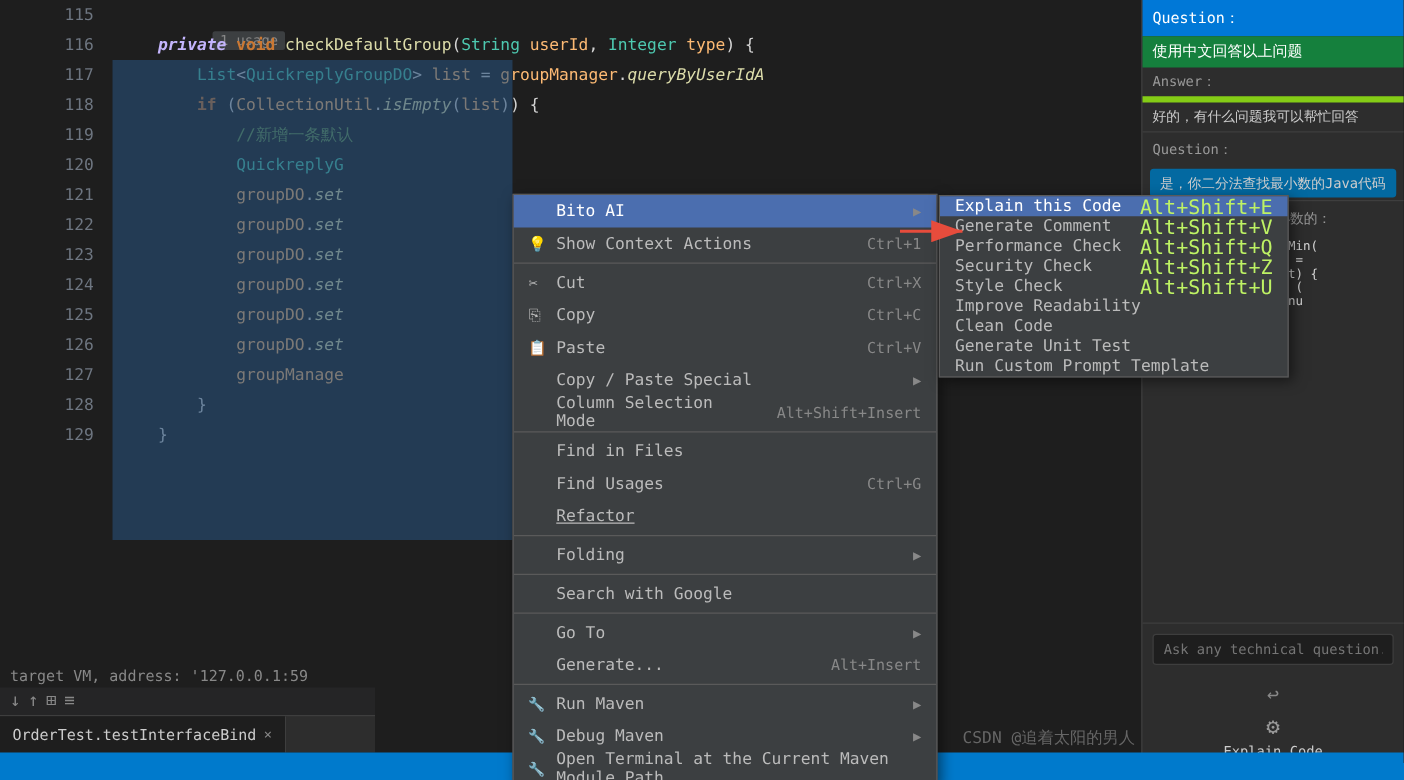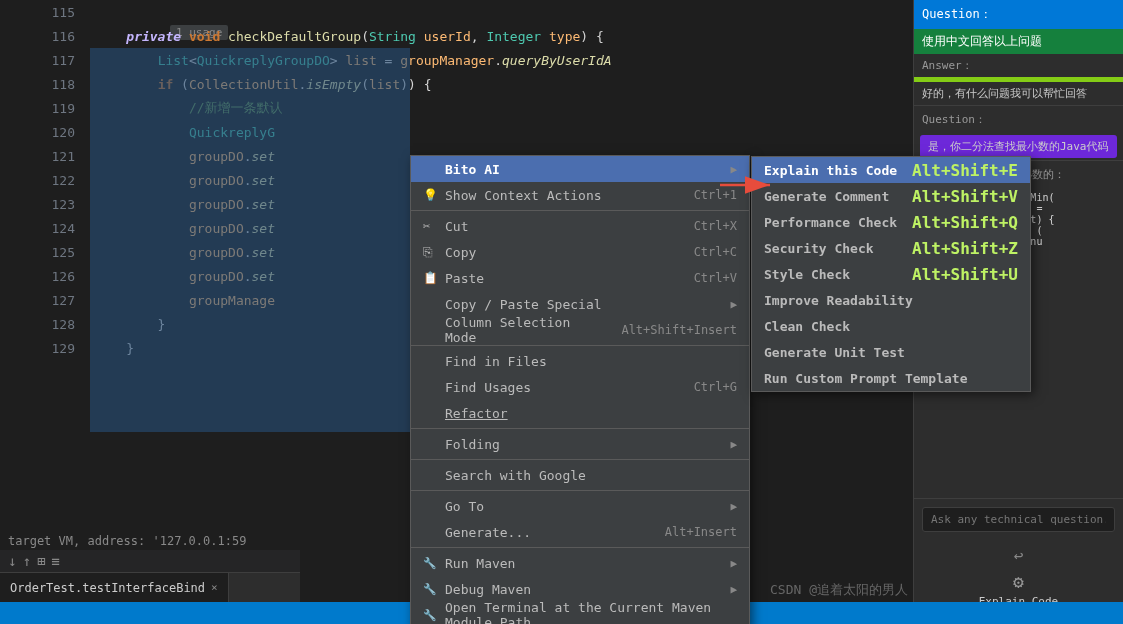--- a/index.html
+++ b/index.html
@@ -101,21 +101,21 @@
     .right-panel-question {
       padding: 6px 8px;
       font-size: 11px;
       color: #999;
     }
 
     .right-panel-question-text {
       padding: 4px 8px;
       font-size: 11px;
       color: #ccc;
-      background: #6d28d9;
+      background: #0369a1;
       margin: 2px 6px;
       border-radius: 3px;
     }
 
     .right-panel-answer2 {
       padding: 6px 8px;
       font-size: 11px;
       color: #999;
       border-top: 1px solid #3e3e3e;
     }
@@ -180,21 +180,21 @@
       align-items: center;
       padding: 4px 12px;
       cursor: pointer;
       position: relative;
       height: 26px;
     }
 
     .menu-item.bito {
       background: #4b6eaf;
       color: white;
-      font-weight: bold;
+      font-weight: normal;
     }
 
     .menu-item-label {
       flex: 1;
       font-size: 13px;
     }
 
     .menu-shortcut {
       color: #888;
       font-size: 12px;
@@ -232,21 +232,21 @@
       font-size: 13px;
       color: #bbb;
       z-index: 101;
     }
 
     .submenu-item {
       display: flex;
       align-items: center;
       padding: 4px 12px;
       cursor: pointer;
-      height: 26px;
+      height: 16px;
     }
 
     .submenu-item.highlighted {
       background: #4b6eaf;
       color: white;
     }
 
     .submenu-item-label {
       flex: 1;
     }
@@ -489,21 +489,21 @@
       </div>
       <div class="submenu-item">
         <span class="submenu-item-label">Style Check</span>
         <span class="submenu-shortcut">Alt+Shift+U</span>
       </div>
       <div class="submenu-item">
         <span class="submenu-item-label">Improve Readability</span>
         <span class="submenu-shortcut"></span>
       </div>
       <div class="submenu-item">
-        <span class="submenu-item-label">Clean Check</span>
+        <span class="submenu-item-label">Clean Code</span>
         <span class="submenu-shortcut"></span>
       </div>
       <div class="submenu-item">
         <span class="submenu-item-label">Generate Unit Test</span>
         <span class="submenu-shortcut"></span>
       </div>
       <div class="submenu-item">
         <span class="submenu-item-label">Run Custom Prompt Template</span>
         <span class="submenu-shortcut"></span>
       </div>

